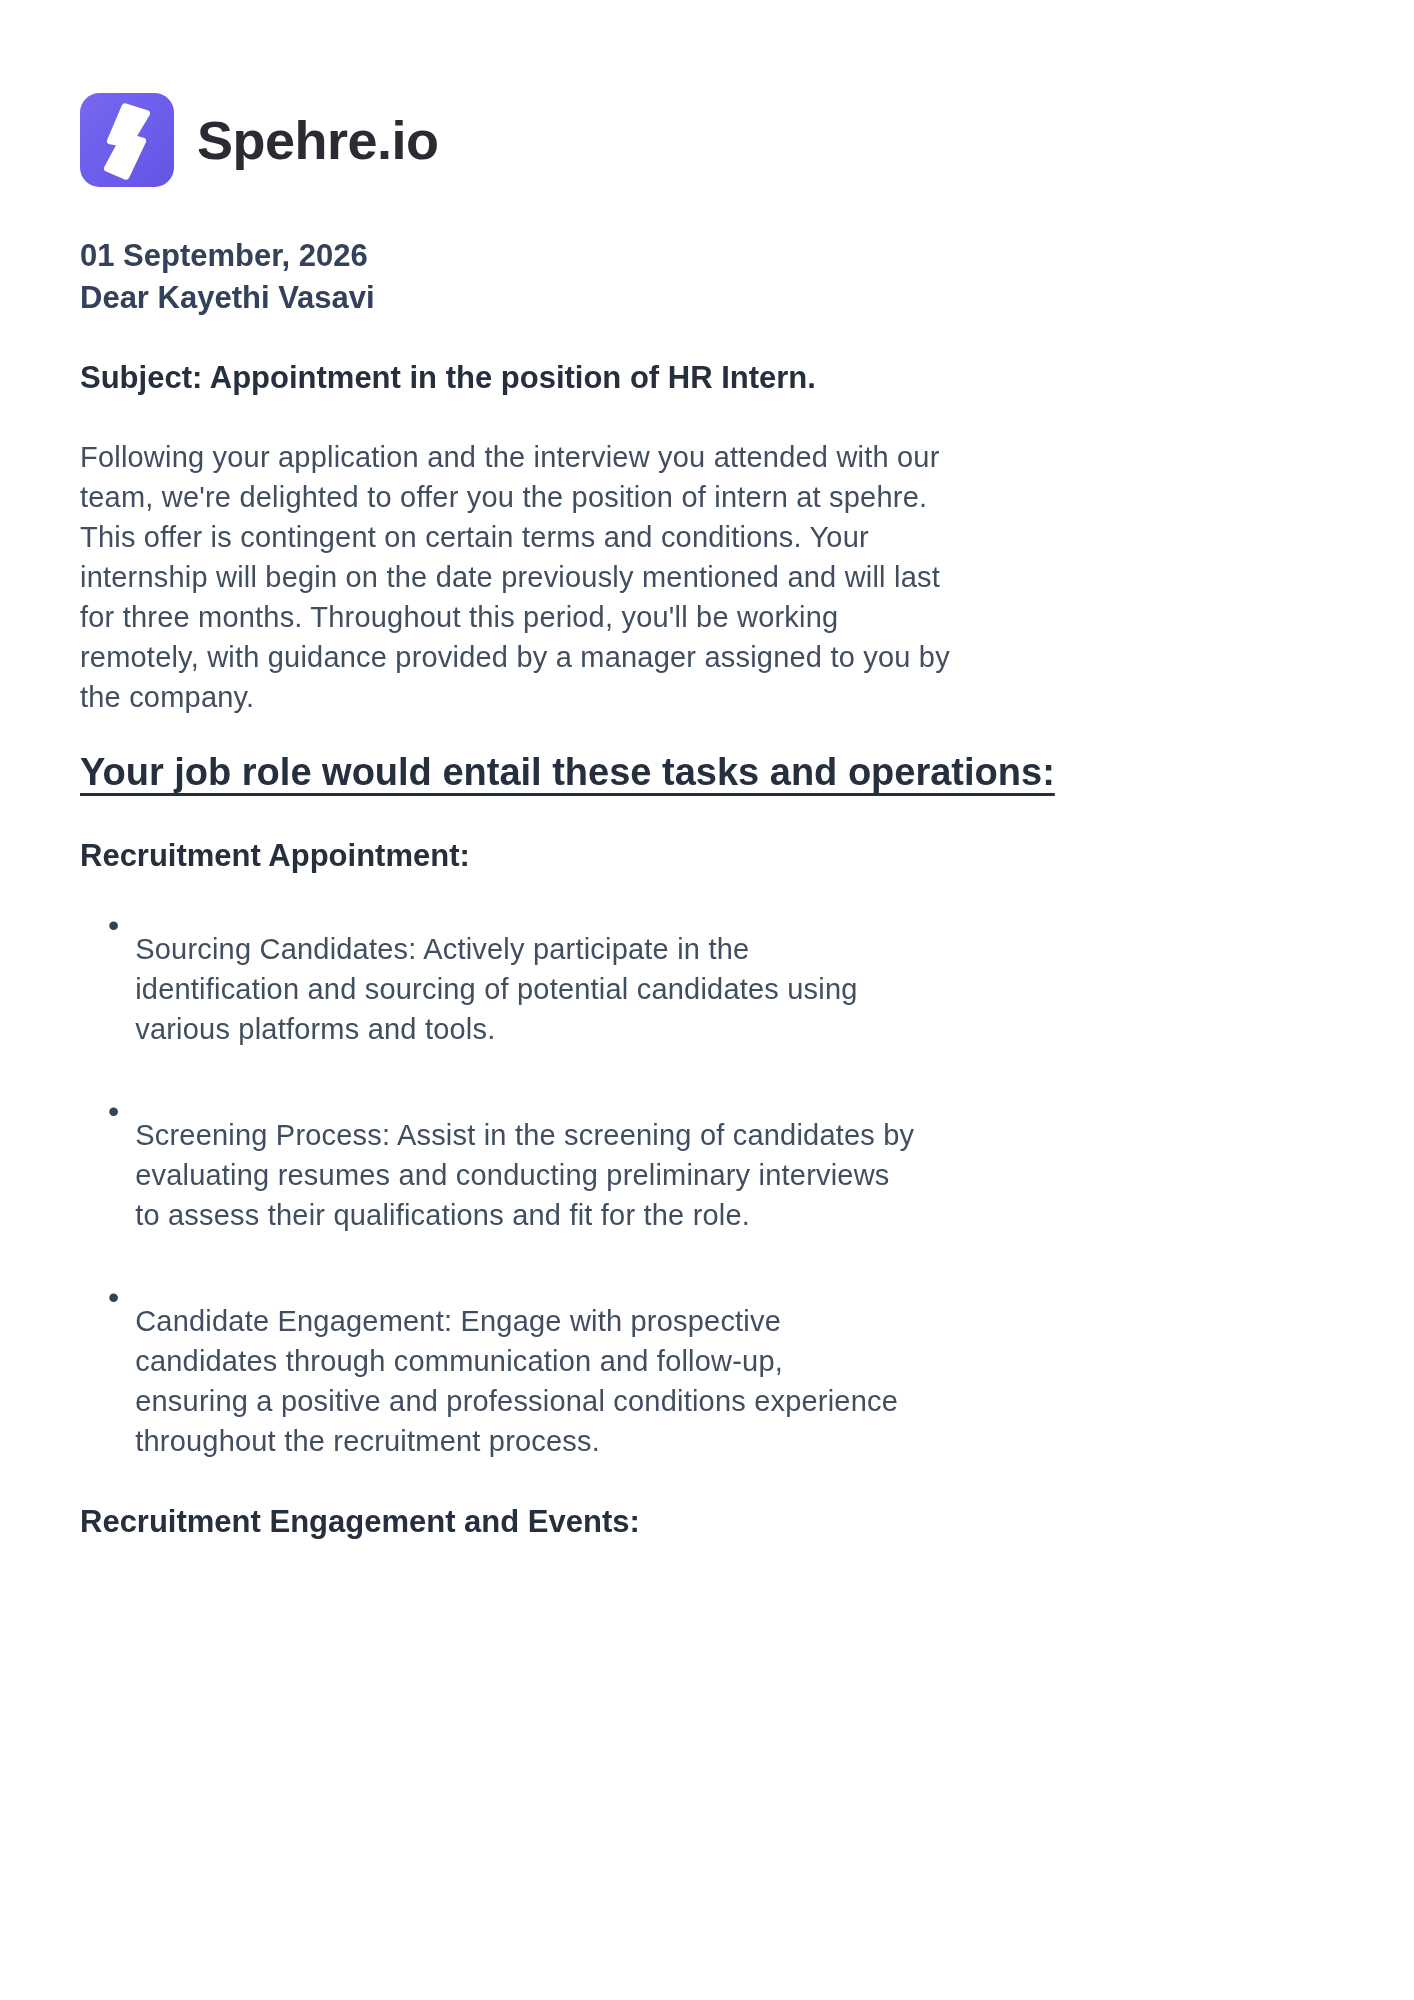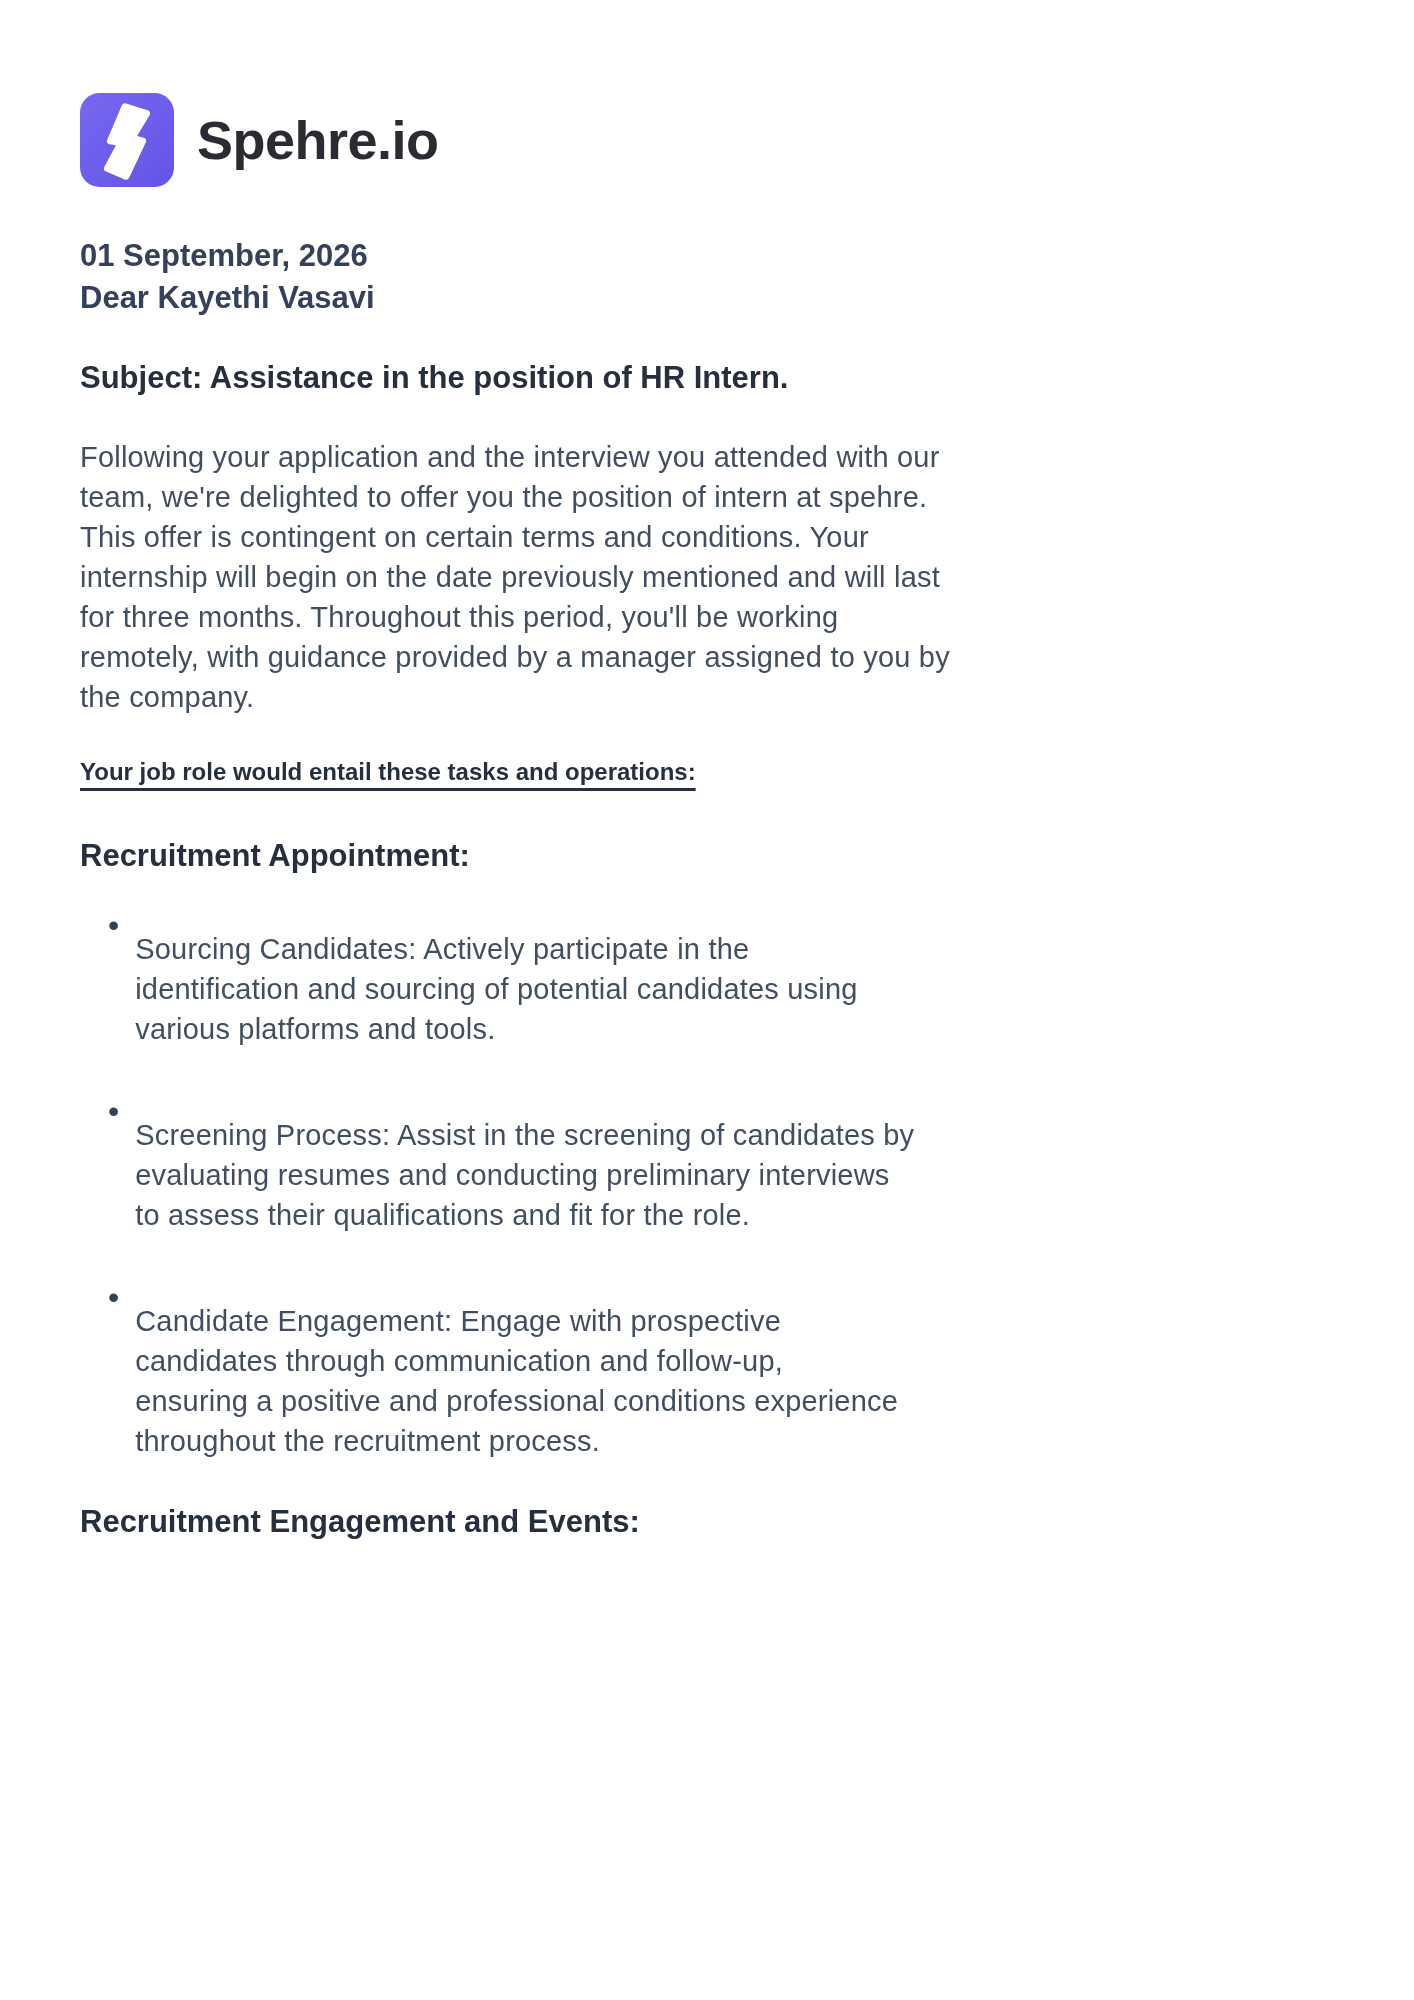--- a/index.html
+++ b/index.html
@@ -54,21 +54,21 @@
     font-size: 29px;
     font-weight: 400;
     line-height: 40px;
     letter-spacing: 0.2px;
     color: var(--body-text, #414E60);
     white-space: pre-line;
   }
   
   .tasks-heading {
     margin-top: 36px;
-    font-size: 24px;
+    font-size: 38px;
     font-weight: 700;
     line-height: 38px;
     color: var(--heading-text, #262F3D);
     text-decoration: underline;
     text-decoration-thickness: 3px;
     text-underline-offset: 8px;
   }
   
   .section-heading {
     margin-top: 46px;
@@ -124,21 +124,21 @@
       <path d="M46 14 L68 21 L53 46 L64 49 L47 85 L28 77 L42 51 L31 49 Z" fill="#ffffff" stroke="#ffffff" stroke-width="7" stroke-linejoin="round"></path>
     </svg>
     <span class="logo-text">Spehre.io</span>
   </header>
 
   <div class="meta-block">
     <div>01 September, 2026</div>
     <div>Dear Kayethi Vasavi</div>
   </div>
 
-  <div class="subject">Subject: Assistance in the position of HR Intern.</div>
+  <div class="subject">Subject: Appointment in the position of HR Intern.</div>
 
   <p class="body-text">Following your application and the interview you attended with our
 team, we're delighted to offer you the position of intern at spehre.
 This offer is contingent on certain terms and conditions. Your
 internship will begin on the date previously mentioned and will last
 for three months. Throughout this period, you'll be working
 remotely, with guidance provided by a manager assigned to you by
 the company.</p>
 
   <div class="tasks-heading">Your job role would entail these tasks and operations:</div>

